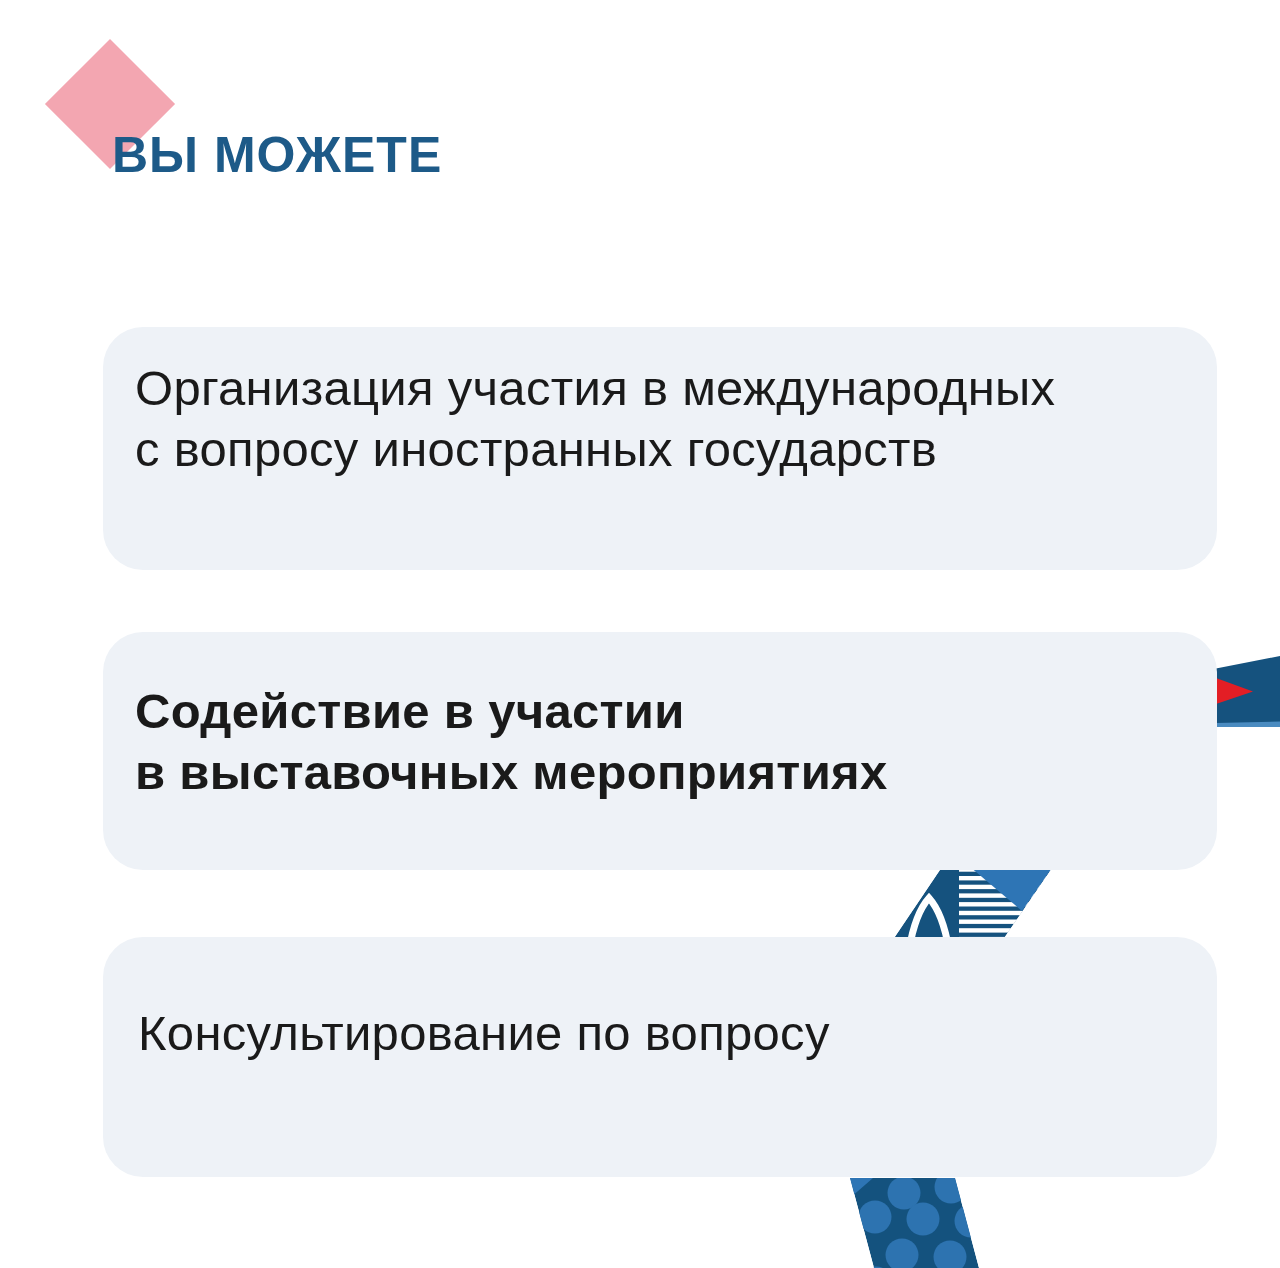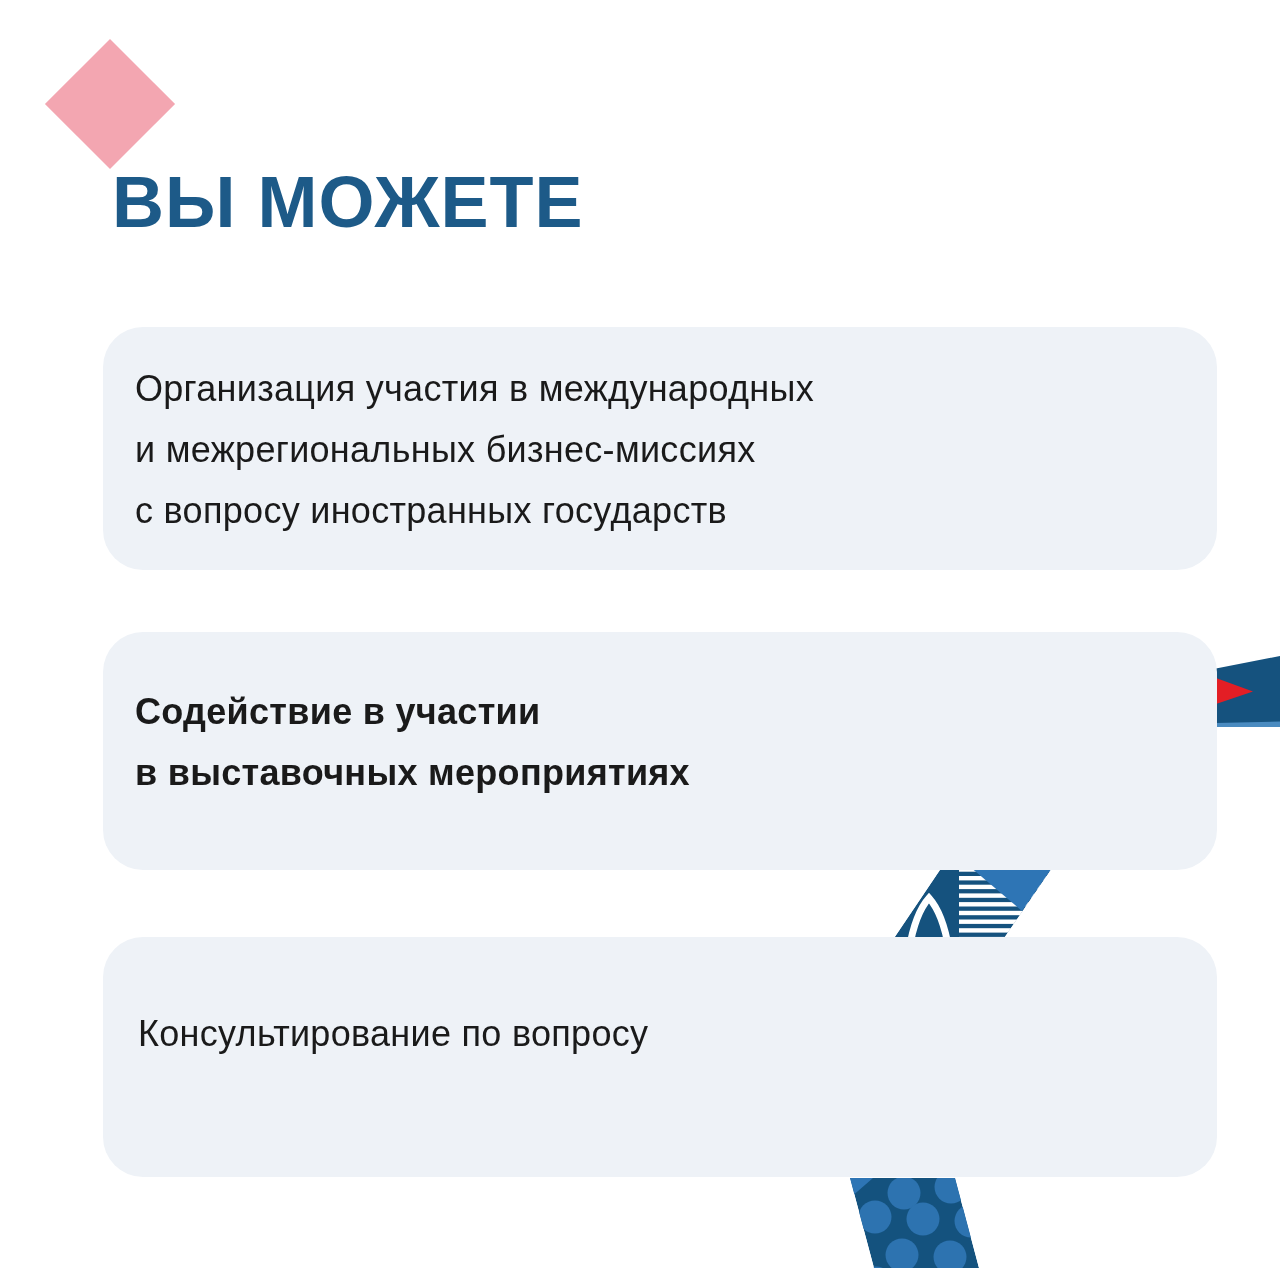--- a/index.html
+++ b/index.html
@@ -27,39 +27,38 @@
     transform: rotate(45deg);
     z-index: 1;
   }
 
   
   .title {
     position: absolute;
     left: 112px; top: 109px;
     z-index: 2;
     color: #1d5a88;
-    font-size: 72px;
+    font-size: 50px;
     line-height: 93px;
     font-weight: bold;
     letter-spacing: 1px;
     white-space: nowrap;
-    margin-top: 47px;
   }
 
   
   .card {
     position: absolute;
     left: 103px;
     width: 1114px;
     background: #eef2f7;
     border-radius: 40px;
     z-index: 2;
     box-sizing: border-box;
     color: #1a1a1a;
-    font-size: 36px;
+    font-size: 49px;
     line-height: 61px;
     letter-spacing: 0.3px;
     white-space: nowrap;
   }
   .card-1 { top: 327px;  height: 243px; padding: 31px 30px 0 32px; }
   .card-2 { top: 632px;  height: 238px; padding: 49px 30px 0 32px; font-weight: bold; }
   .card-3 { top: 937px;  height: 240px; padding: 66px 38px 0 35px; }
 </style>
 </head>
 <body>
@@ -116,21 +115,20 @@
 </svg>
 
 <div class="diamond"></div>
 
 <div class="title">
   <div>ВЫ МОЖЕТЕ</div>
 </div>
 
 <div class="card card-1">
   <div>Организация участия в международных</div>
-  <div>и межрегиональных бизнес-миссиях</div>
   <div>с вопросу иностранных государств</div>
 </div>
 
 <div class="card card-2">
   <div>Содействие в участии</div>
   <div>в выставочных мероприятиях</div>
 </div>
 
 <div class="card card-3">
   <div>Консультирование по вопросу</div>

